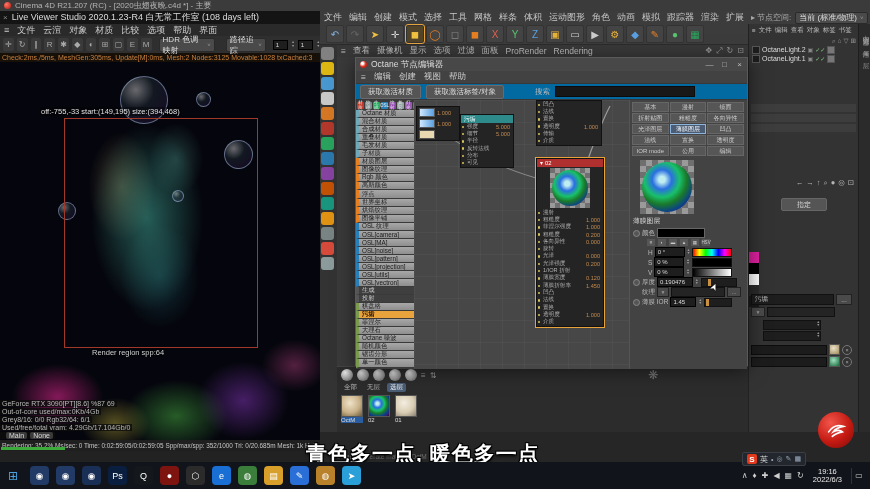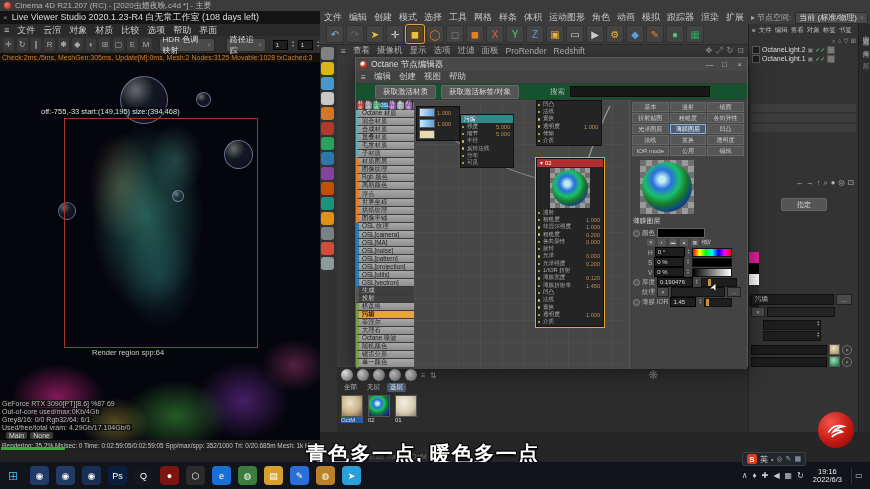--- a/index.html
+++ b/index.html
@@ -121,21 +121,21 @@
   .vlabel{writing-mode:vertical-rl;font-size:6.5px;color:#9a9a9a;margin:6px 0 10px 2px;letter-spacing:1px;}
 
   
   #ne{left:355px;top:57px;width:393px;height:309px;background:#404040;border:1px solid #5a5a5a;
       box-shadow:0 4px 18px rgba(0,0,0,.55);box-sizing:border-box;z-index:5;}
   #ne-title{height:13px;background:#484848;display:flex;align-items:center;font-size:8.5px;color:#ddd;padding-left:4px;}
   .octdot{width:7px;height:7px;border-radius:50%;background:radial-gradient(circle at 35% 35%,#fff 15%,#e03020 50%,#8c120c);margin-right:4px;}
   #ne-title .winbtns{margin-left:auto;display:flex;}
   #ne-title .wb{width:15px;height:13px;display:flex;align-items:center;justify-content:center;color:#bbb;font-size:8px;}
   #ne-menu{height:12px;display:flex;align-items:center;gap:8px;font-size:8.5px;color:#ccc;padding-left:5px;background:#424242;border-bottom:1px solid #383838;}
-  #ne-btnbar{height:15px;display:flex;align-items:center;gap:5px;padding-left:19px;background:#14532d;border-bottom:1px solid #383838;}
+  #ne-btnbar{height:15px;display:flex;align-items:center;gap:5px;padding-left:4px;background:#0369a1;border-bottom:1px solid #383838;}
   .nebtn{background:#555;border:1px solid #6a6a6a;color:#ddd;font-size:7.5px;padding:1px 7px;border-radius:2px;}
   #ne-search-label{font-size:7.5px;color:#bbb;margin-left:26px;}
   #ne-search{width:138px;height:9px;background:#181818;border:1px solid #0c0c0c;}
   #ne-body{display:flex;height:269px;}
 
   
   #ne-list{width:58px;background:#3a3a3a;display:flex;flex-direction:column;}
   #ne-tabs{height:10px;display:flex;align-items:center;gap:1px;padding-left:1px;}
   .netab{height:7px;min-width:5px;padding:0 1px;font-size:4.5px;color:#eee;display:flex;align-items:center;justify-content:center;background:var(--c,#666);border-radius:1px;}
   #ne-items{flex:1;display:flex;flex-direction:column;}
@@ -258,21 +258,21 @@
     <span class="ticon" style="--c: #5aa0e0;">◆</span>
     <span class="ticon" style="--c: #e67e22;">✎</span>
     <span class="ticon" style="--c: #58c470;">●</span>
     <span class="ticon" style="--c: #27ae60;">▦</span>
   </div>
 
 <div id="viewport-menubar" class="abs">
   <span>≡</span>
   <div style="display:contents;">
     
-  <span class="mi">查看</span><span class="mi">摄像机</span><span class="mi">显示</span><span class="mi">选项</span><span class="mi">过滤</span><span class="mi">面板</span><span class="mi">ProRender</span><span class="mi">Redshift</span></div>
+  <span class="mi">查看</span><span class="mi">摄像机</span><span class="mi">显示</span><span class="mi">选项</span><span class="mi">过滤</span><span class="mi">面板</span><span class="mi">ProRender</span><span class="mi">Rendering</span></div>
   <div class="vicons">
 
   <span>✥</span>
       <span>⤢</span>
       <span>↻</span>
       <span>⊡</span>
     </div>
 </div>
 
 <div id="left-strip" class="abs">

